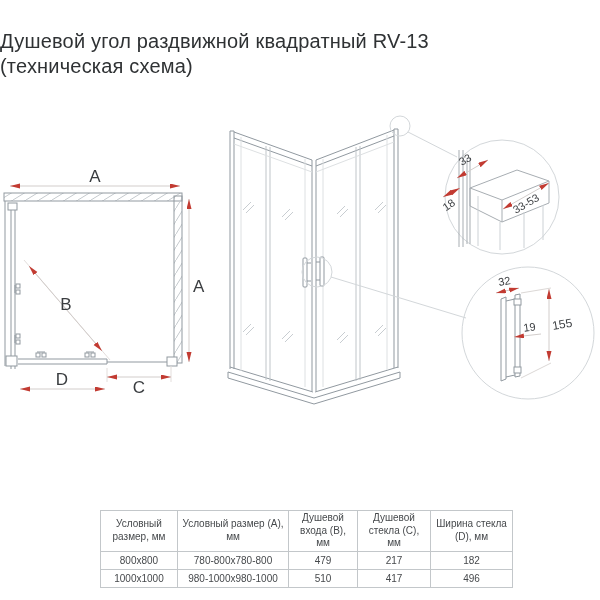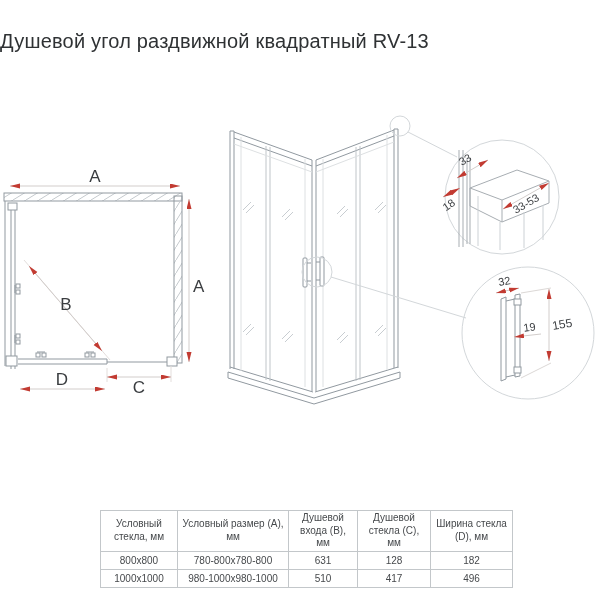--- a/index.html
+++ b/index.html
@@ -19,20 +19,21 @@
   .spec-table td{height:15px;}
   .c1{width:77px}.c2{width:111px}.c3{width:69px}.c4{width:73px}.c5{width:82px}
 </style>
 </head>
 <body>
 
 <div class="page">
 
   <div class="title">
     <div>Душевой угол раздвижной квадратный RV-13</div>
+    <div>(техническая схема)</div>
   </div>
 
   <svg class="drawing" viewBox="0 0 600 600" xmlns="http://www.w3.org/2000/svg">
     <defs>
       <marker id="ra-end" markerWidth="10" markerHeight="6" refX="10" refY="2.5" orient="auto" markerUnits="userSpaceOnUse">
         <path d="M0,0 L10,2.5 L0,5 Z" fill="#c23b32"></path>
       </marker>
       <marker id="ra-start" markerWidth="10" markerHeight="6" refX="10" refY="2.5" orient="auto-start-reverse" markerUnits="userSpaceOnUse">
         <path d="M0,0 L10,2.5 L0,5 Z" fill="#c23b32"></path>
       </marker>
@@ -255,33 +256,33 @@
   <table class="spec-table">
     <colgroup>
       <col class="c1">
         <col class="c2">
         <col class="c3">
         <col class="c4">
         <col class="c5">
     </colgroup>
     <thead>
       <tr>
-        <th>Условный стекла, мм</th>
+        <th>Условный размер, мм</th>
         <th>Условный размер (А), мм</th>
         <th>Душевой входа (В), мм</th>
         <th>Душевой стекла (С), мм</th>
         <th>Ширина стекла (D), мм</th>
       </tr>
     </thead>
     <tbody>
       <tr>
         <td>800x800</td>
         <td>780-800x780-800</td>
-        <td>631</td>
-        <td>128</td>
+        <td>479</td>
+        <td>217</td>
         <td>182</td>
       </tr>
       <tr>
         <td>1000x1000</td>
         <td>980-1000x980-1000</td>
         <td>510</td>
         <td>417</td>
         <td>496</td>
       </tr>
     </tbody>

